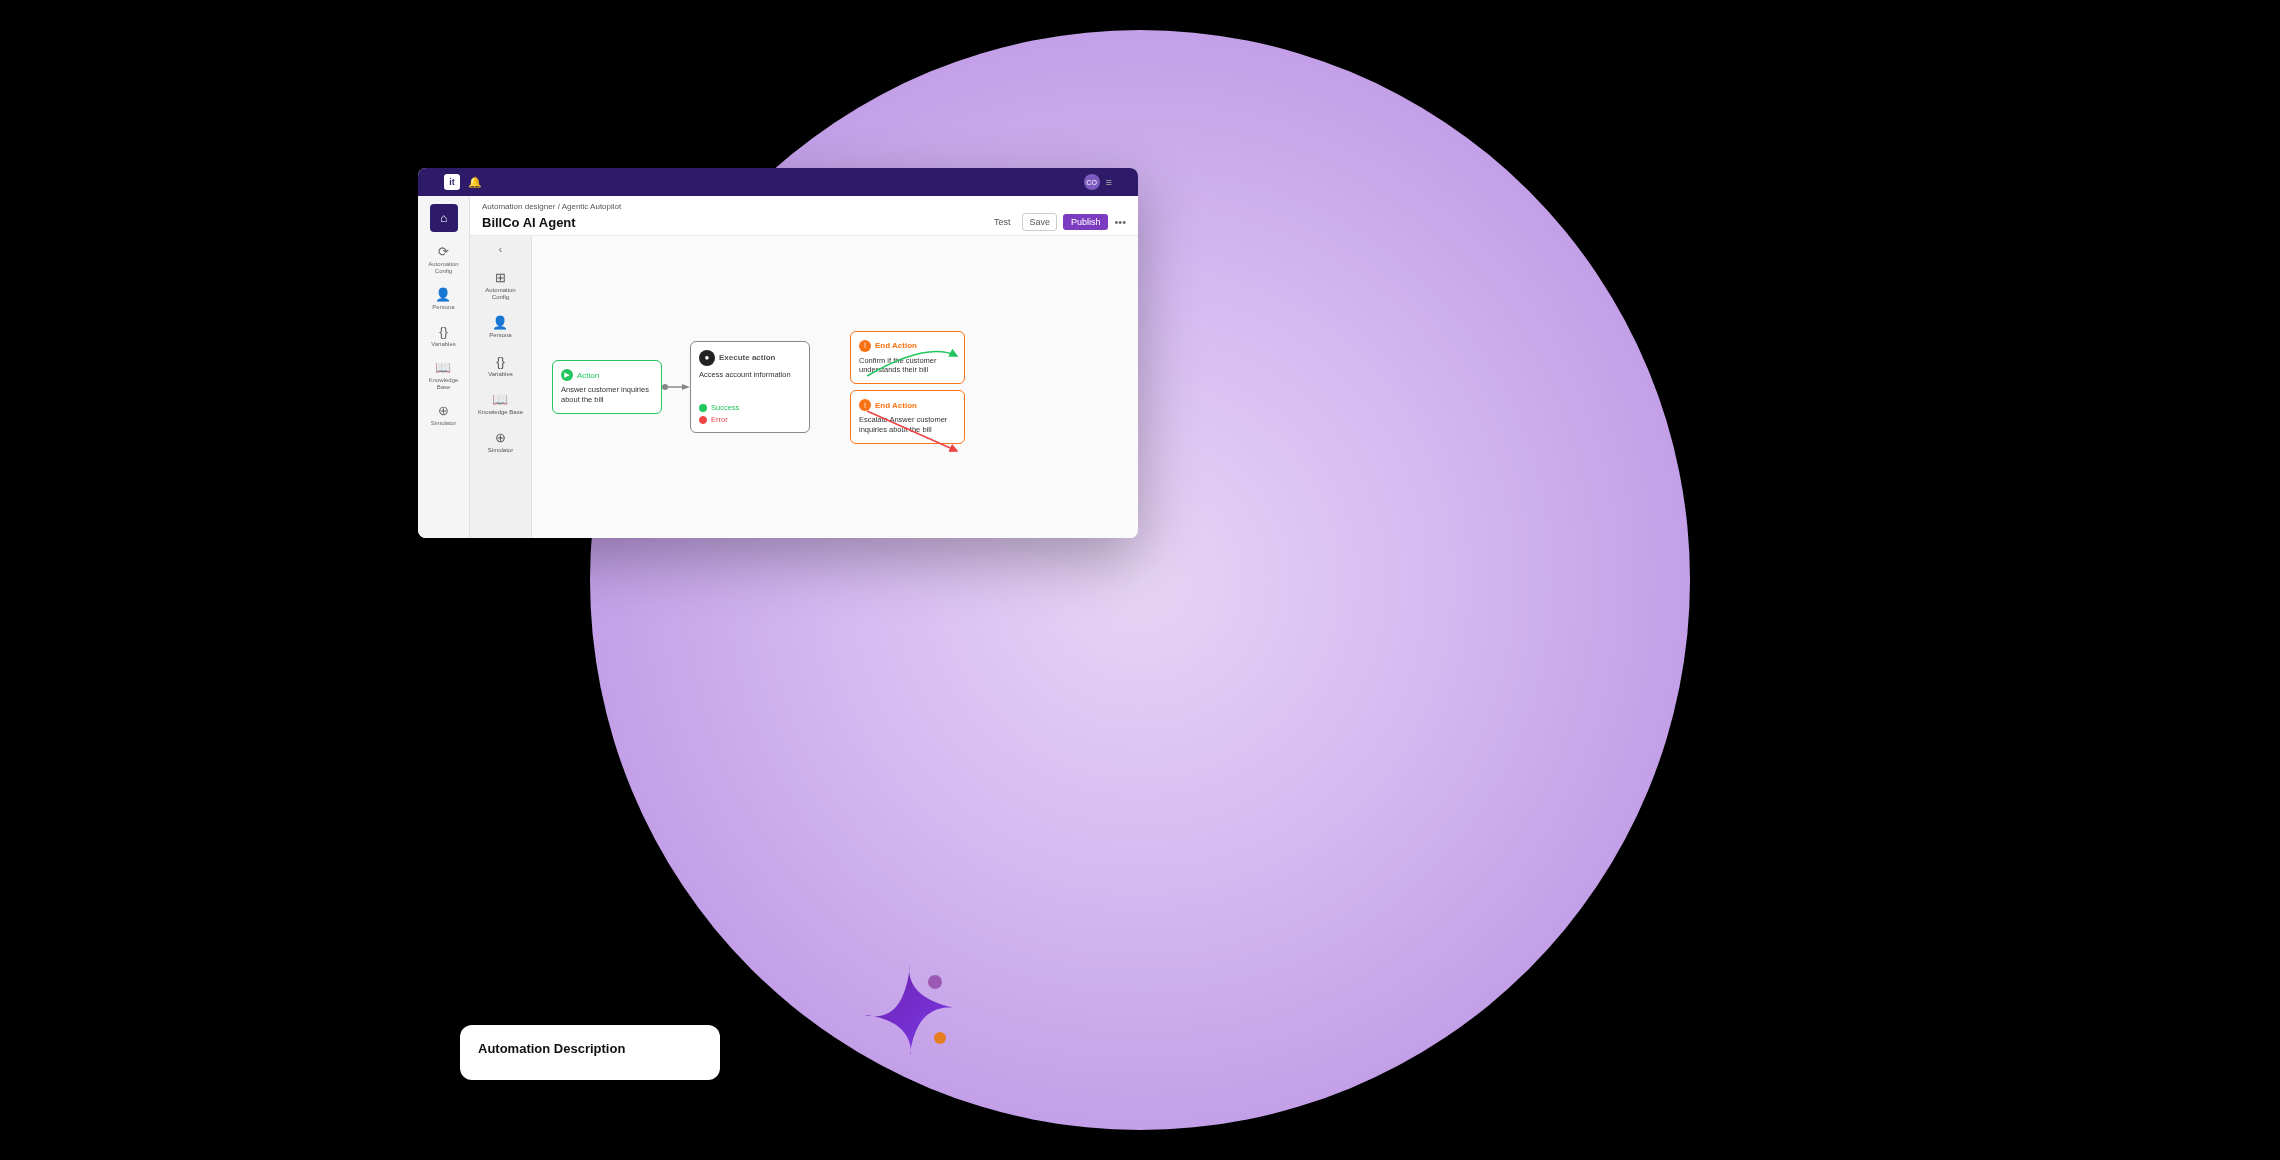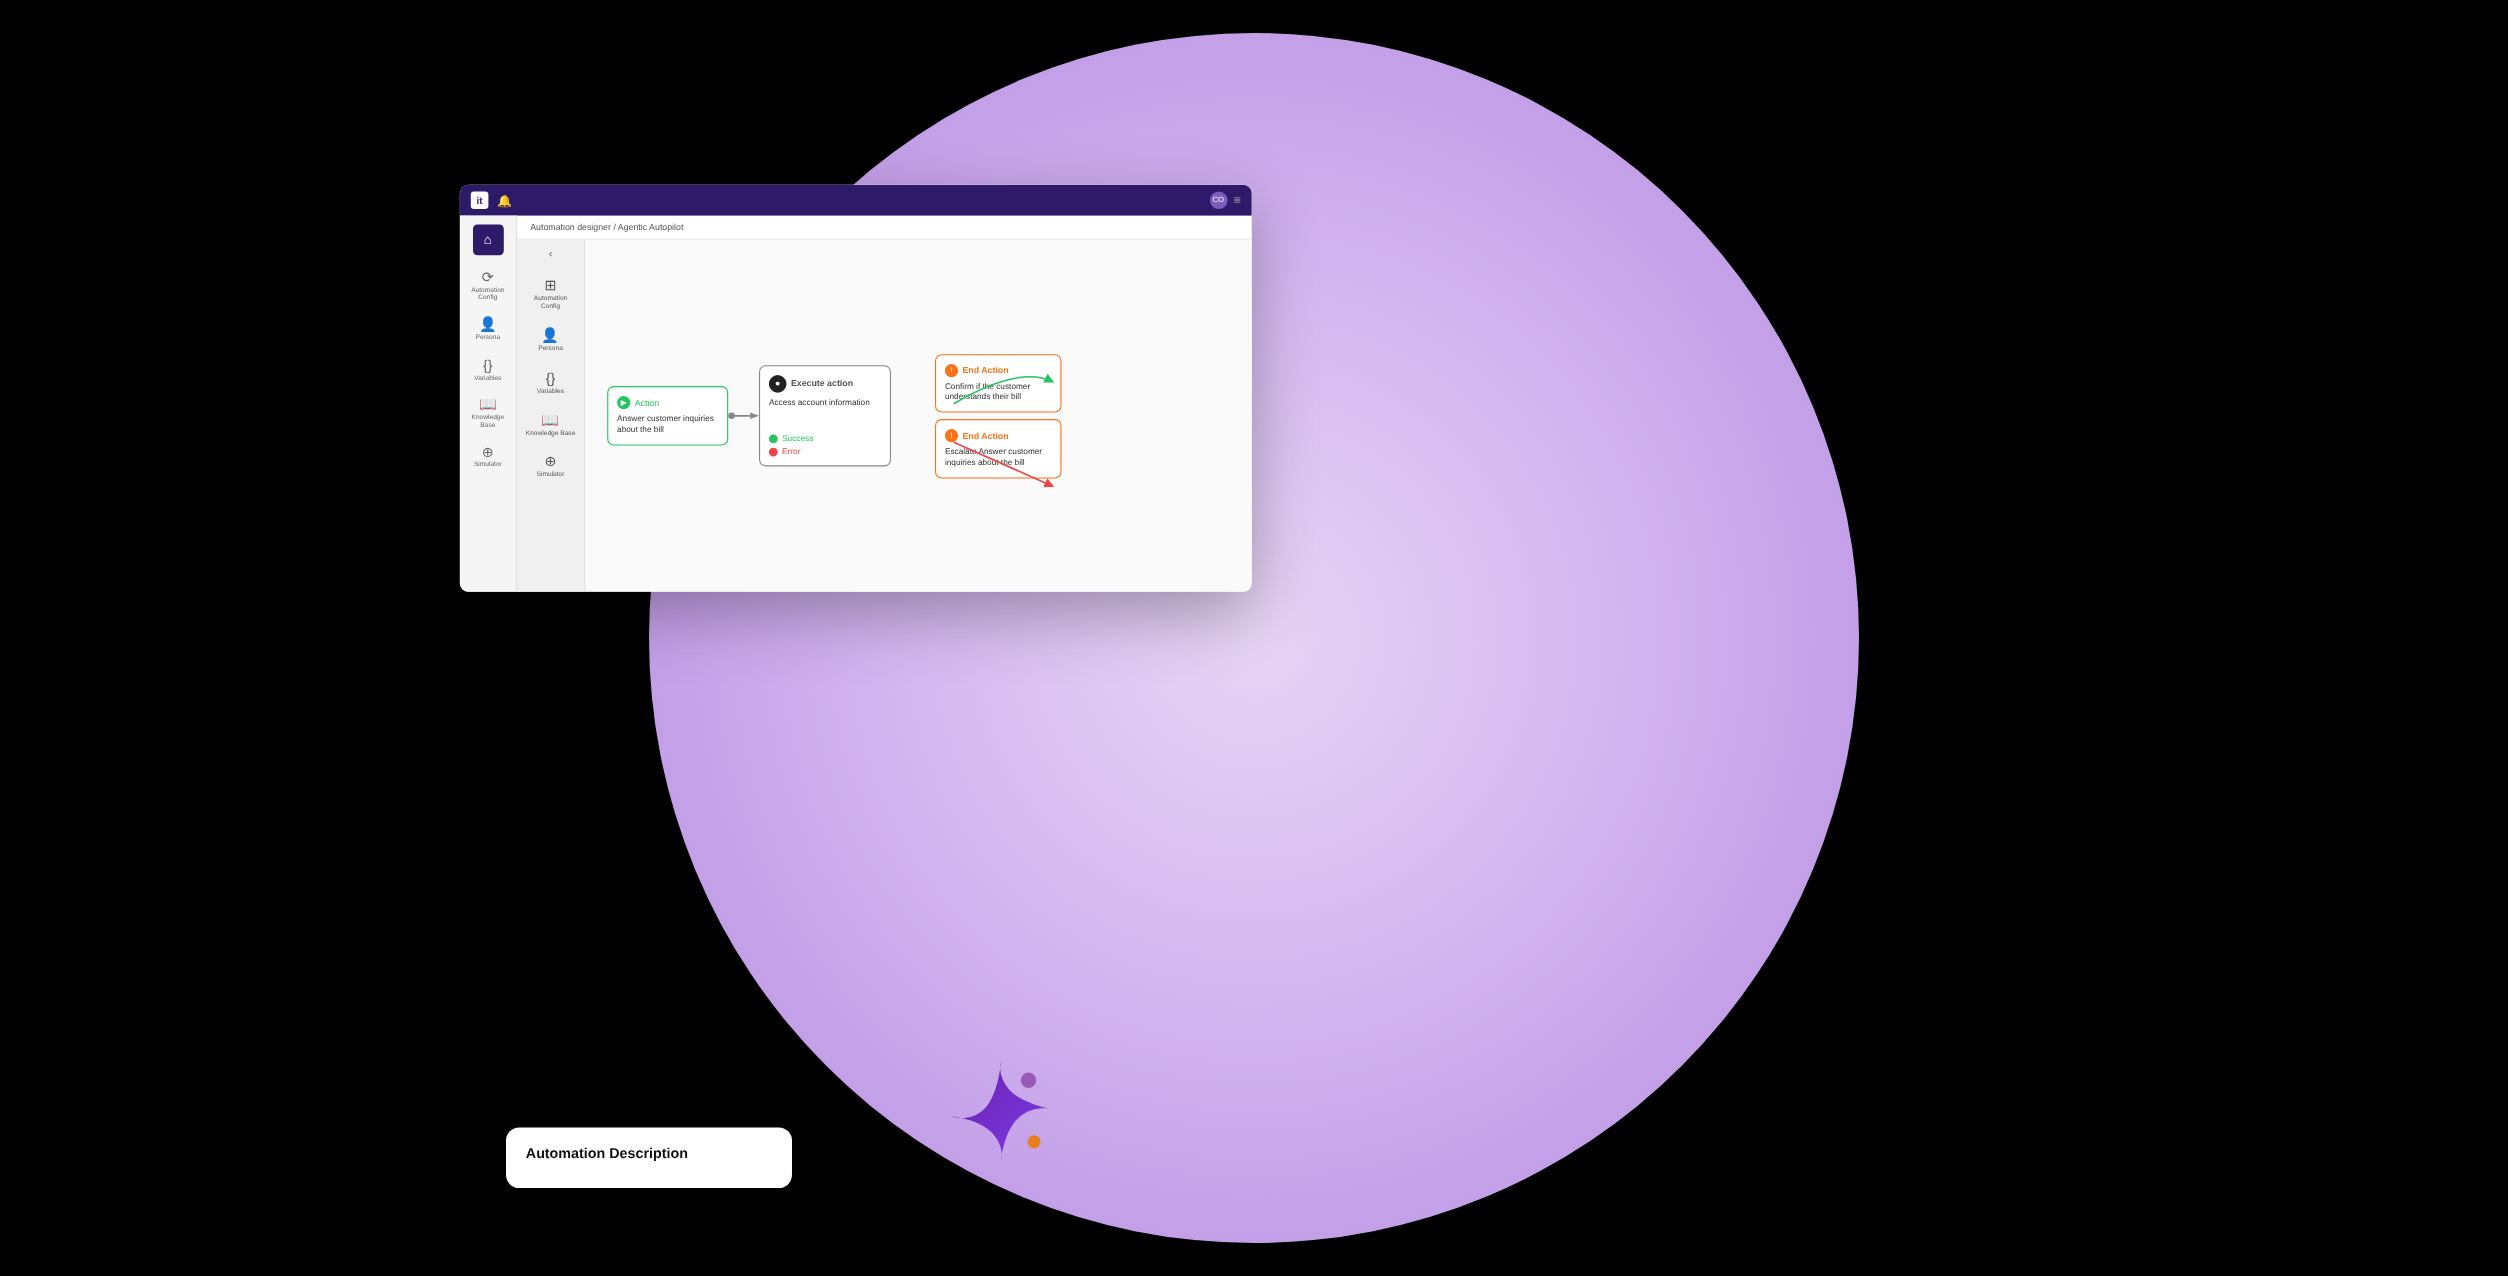--- a/index.html
+++ b/index.html
@@ -38,21 +38,21 @@
       z-index: 10;
     }
 
     
     .top-bar {
       height: 28px;
       background: #2d1b69;
       display: flex;
       align-items: center;
       justify-content: space-between;
-      padding: 0 10px;
+      padding: 0 26px;
     }
     .top-bar-left {
       display: flex;
       align-items: center;
       gap: 8px;
     }
     .app-icon {
       width: 16px;
       height: 16px;
       background: #fff;
@@ -493,20 +493,29 @@
     </div>
 
     <div class="main-content">
 
       <div class="header">
         <div class="breadcrumb">
           <span>Automation designer</span>
           <span> / </span>
           <span>Agentic Autopilot</span>
         </div>
+        <div class="page-header-row">
+          <span class="page-title">BillCo AI Agent</span>
+          <div class="header-actions">
+            <button class="btn-test">Test</button>
+            <button class="btn-save">Save</button>
+            <button class="btn-publish">Publish</button>
+            <button class="btn-more">•••</button>
+          </div>
+        </div>
       </div>
 
       <div class="canvas-area">
 
         <div class="canvas-left-panel">
           <span class="collapse-btn">‹</span>
           <div class="panel-item">
             <span class="panel-item-icon">⊞</span>
             <span class="panel-item-label">Automation Config</span>
           </div>

